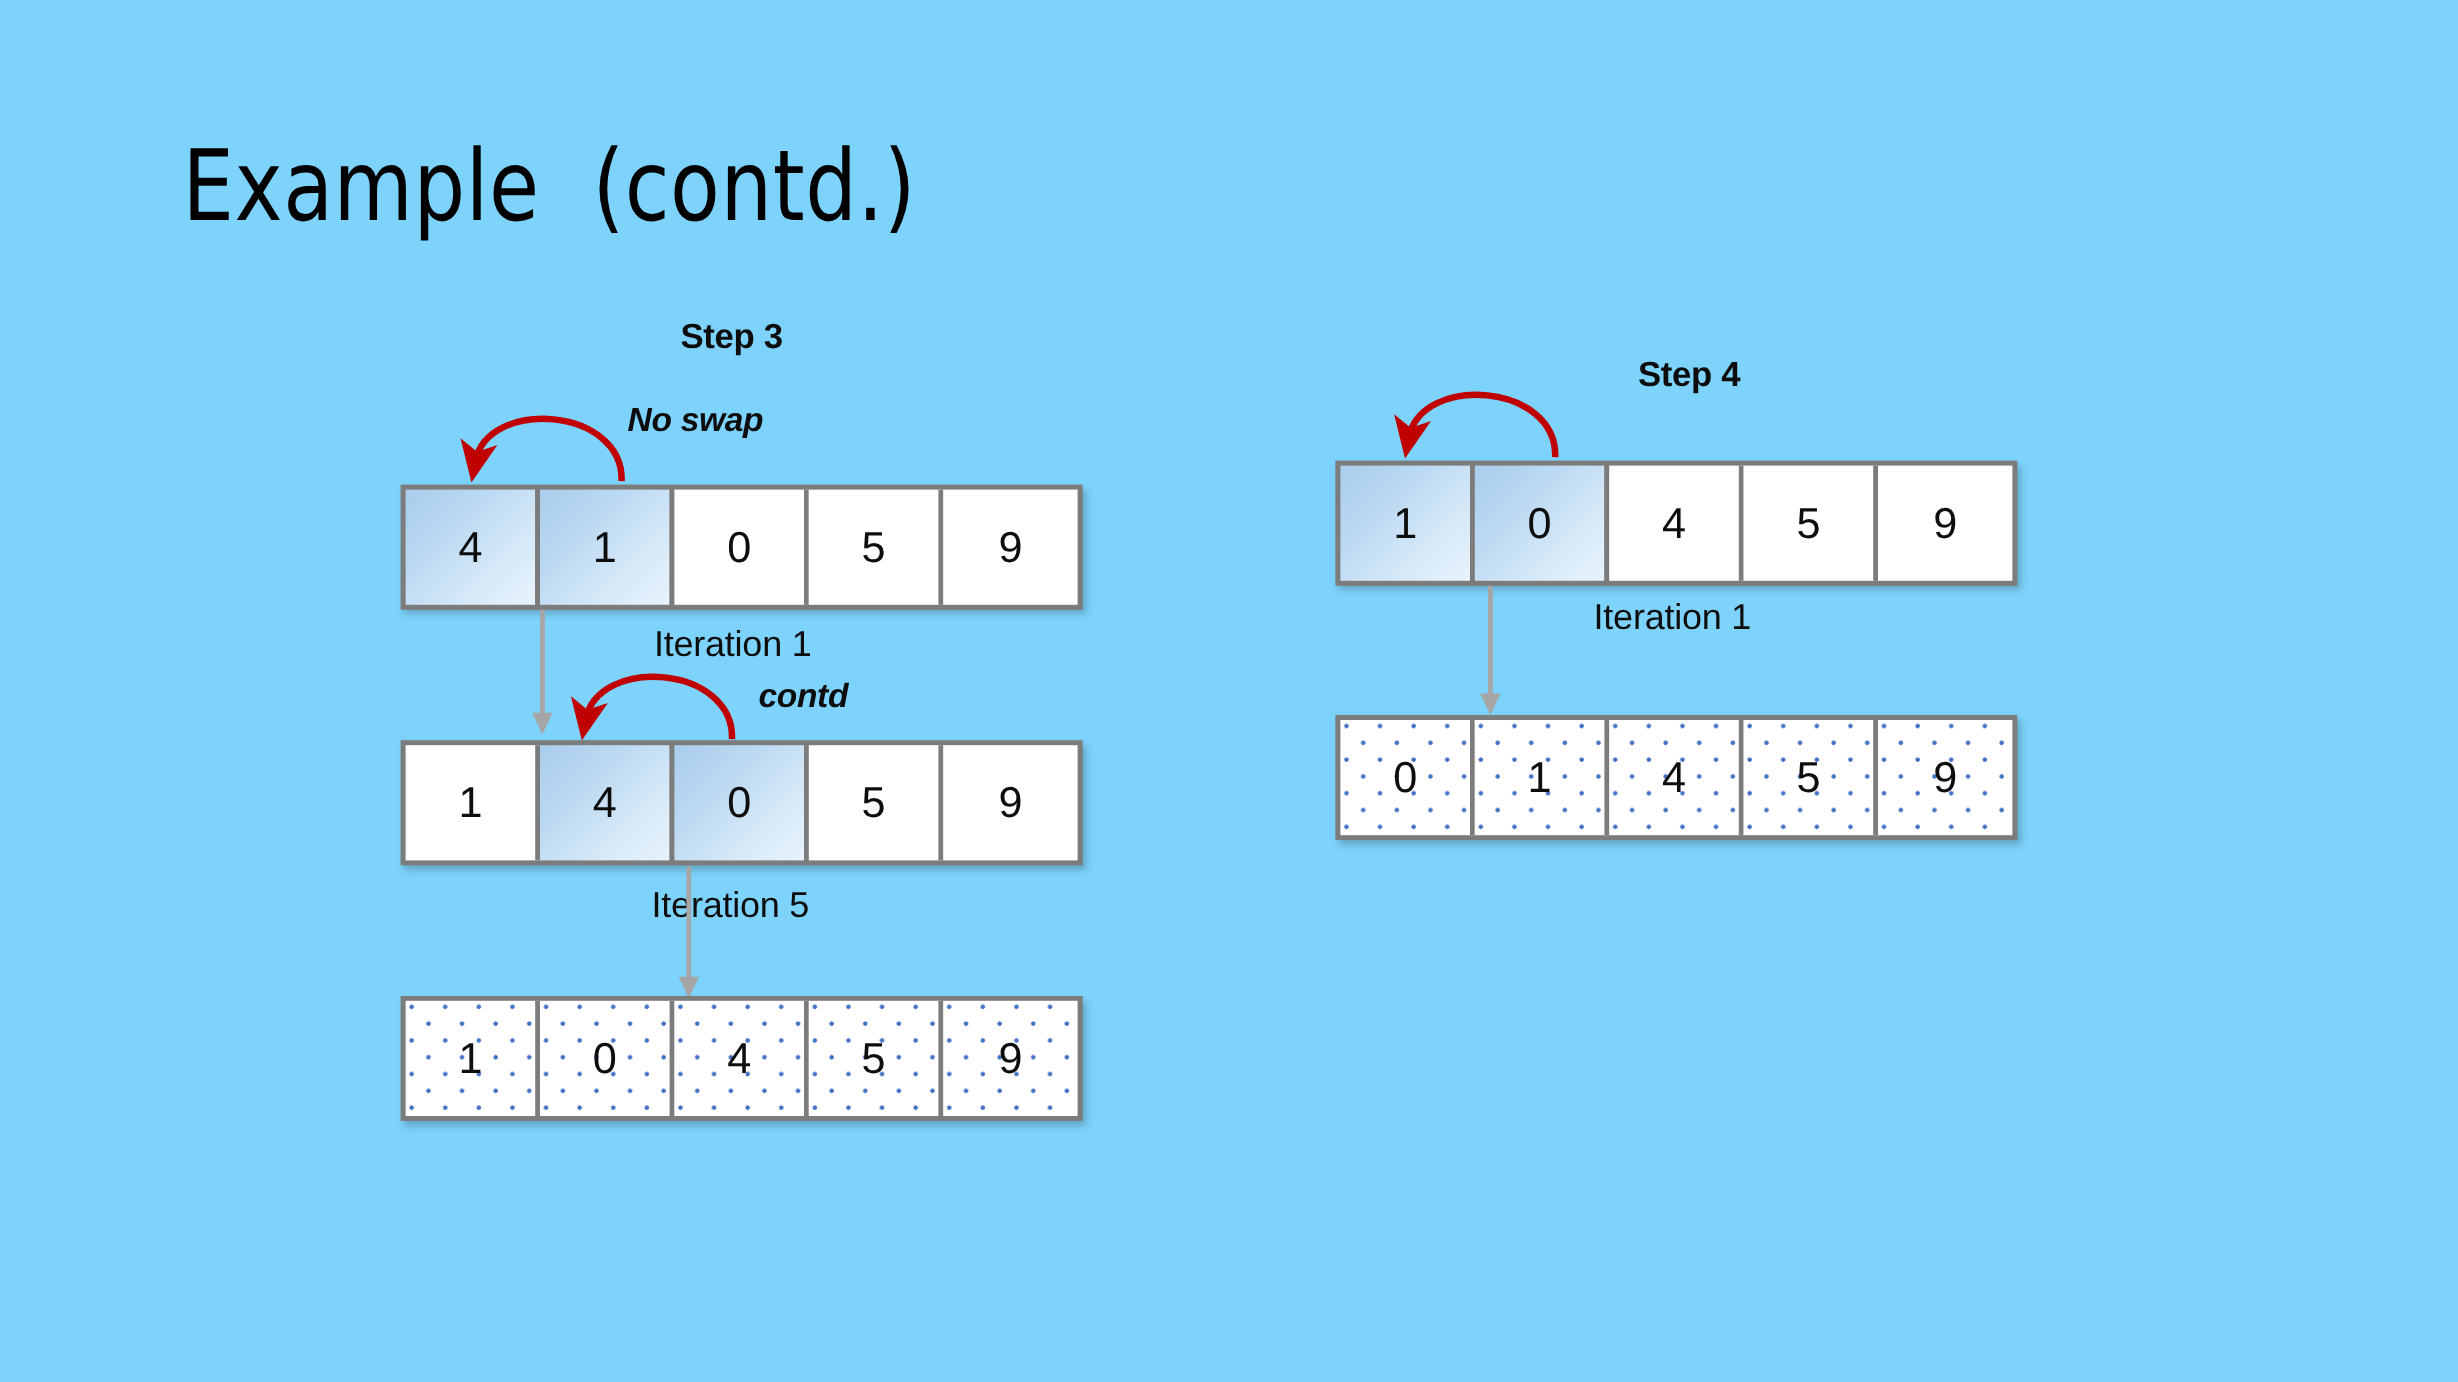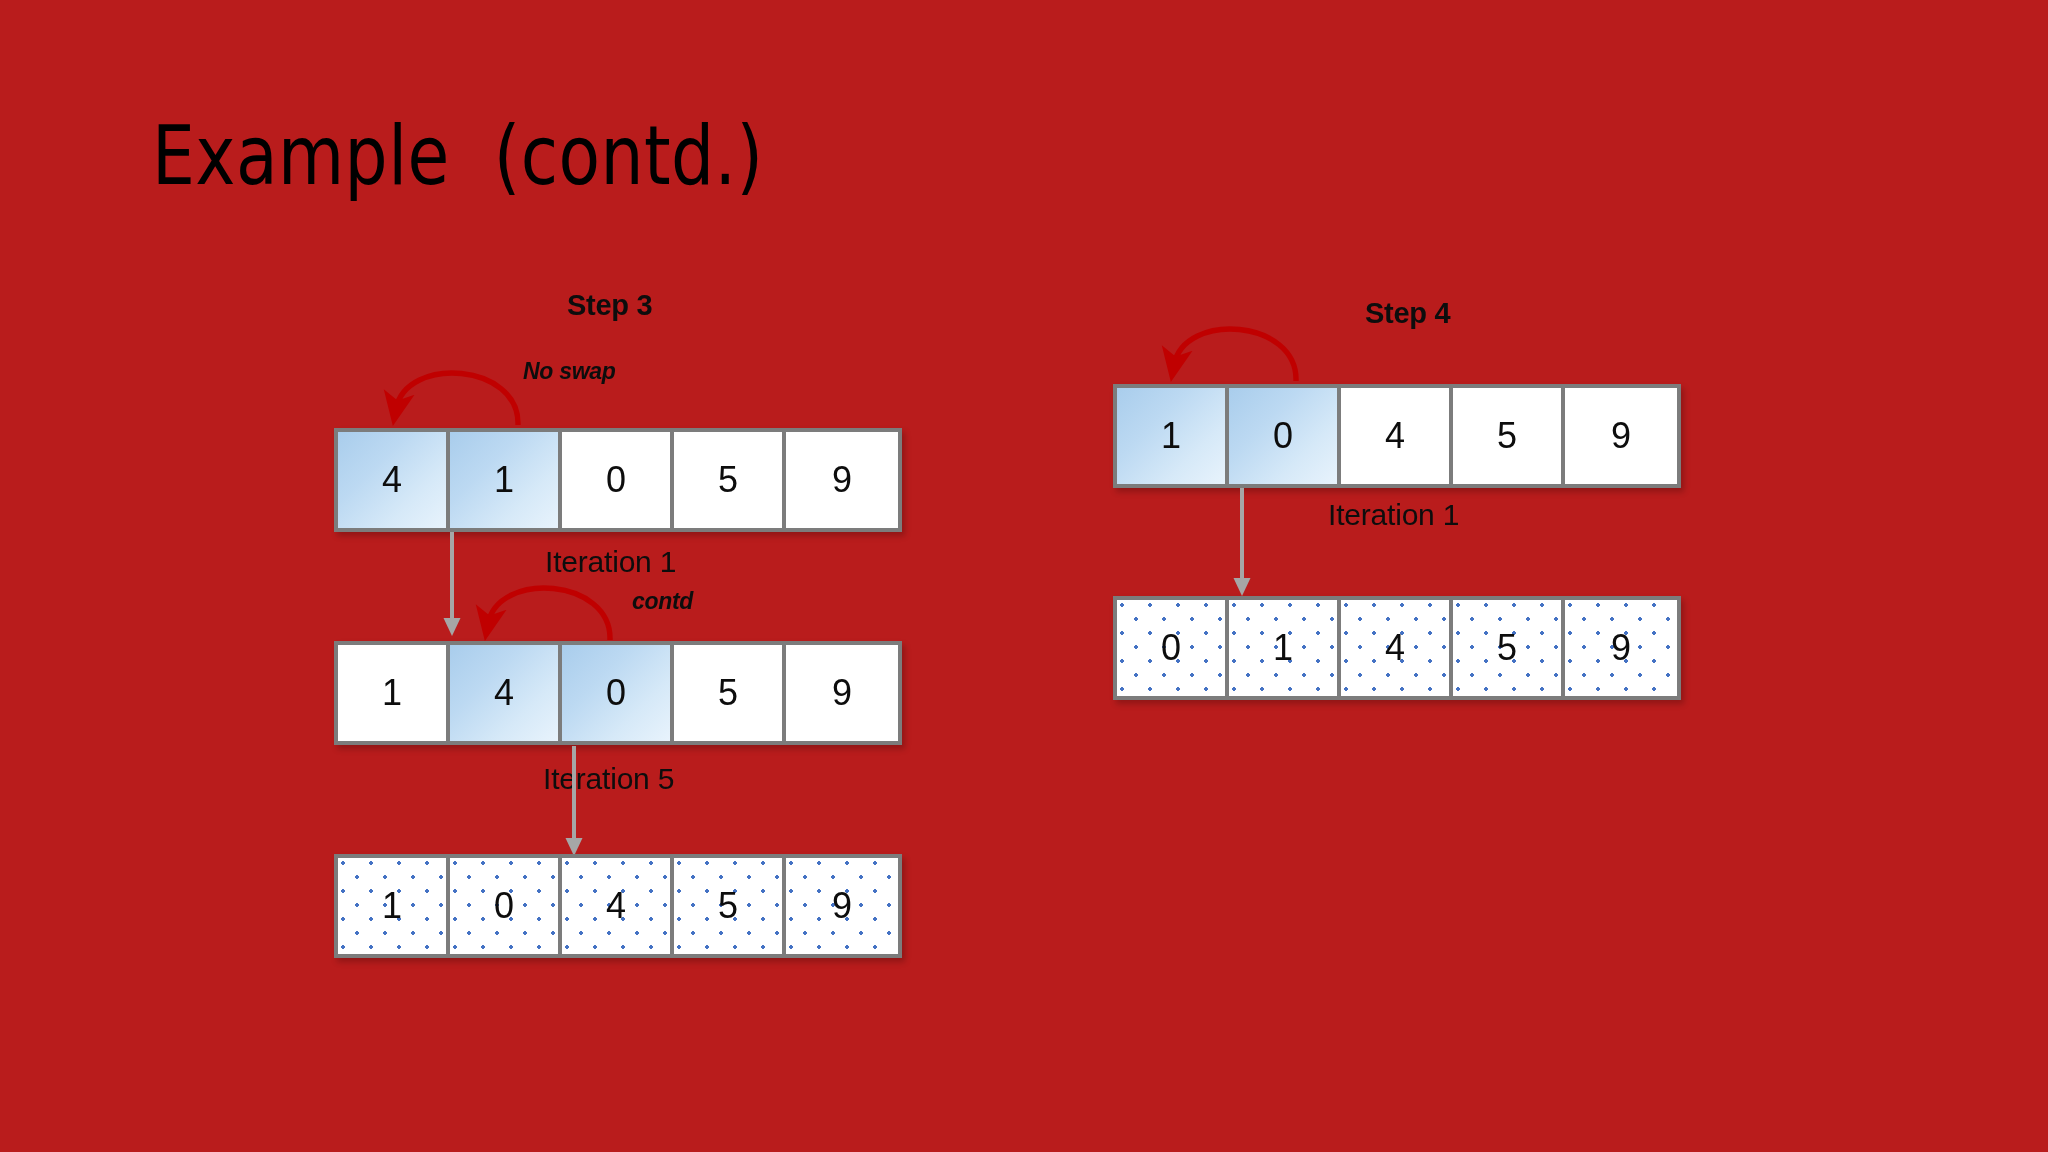--- a/index.html
+++ b/index.html
@@ -7,21 +7,21 @@
     width: 2048px;
     height: 1152px;
     background: #ffffff;
     font-family: "Liberation Sans", "DejaVu Sans", sans-serif;
     overflow: hidden;
   }
   #slide {
     position: relative;
     width: 2048px;
     height: 1152px;
-    background: #b91c1c;
+    background: #7dd3fc;
   }
 
   
   #slide-title {
     position: absolute;
     left: 152px;
     top: 108px;
     font-size: 82px;
     font-weight: 300;
     letter-spacing: 0.5px;
@@ -48,21 +48,21 @@
     position: absolute;
     font-size: 30px;
     font-weight: 400;
     color: #0d0d0d;
     white-space: nowrap;
     letter-spacing: -0.2px;
   }
 
   .swap-label {
     position: absolute;
-    font-size: 23px;
+    font-size: 28px;
     font-style: italic;
     font-weight: 600;
     color: #0d0d0d;
     white-space: nowrap;
     letter-spacing: -0.3px;
   }
 
   
   .array-row {
     position: absolute;
@@ -107,21 +107,21 @@
     pointer-events: none;
   }
 </style>
 </head>
 <body>
 
 <div id="slide">
 
   <div id="slide-title">Example  (contd.)</div>
 
-  <div class="step-group" style="left:0; top:0; width:1000px; height:1000px;margin-top:24px;">
+  <div class="step-group" style="left:0; top:0; width:1000px; height:1000px;">
 
     <div class="step-label" style="left:567px; top:265px;">Step 3</div>
 
     <div class="swap-label" style="left:523px; top:334px;">No swap</div>
 
     <svg class="arrow-svg" style="left:370px; top:315px;" width="180" height="95" viewBox="0 0 180 95">
       <defs>
         <marker id="redhead1" markerWidth="7" markerHeight="7" refX="3.2" refY="3.3" orient="auto" markerUnits="strokeWidth">
           <path d="M0,0.4 L6.4,3.3 L0,6.2 L1.6,3.3 Z" fill="#c00000"></path>
         </marker>

